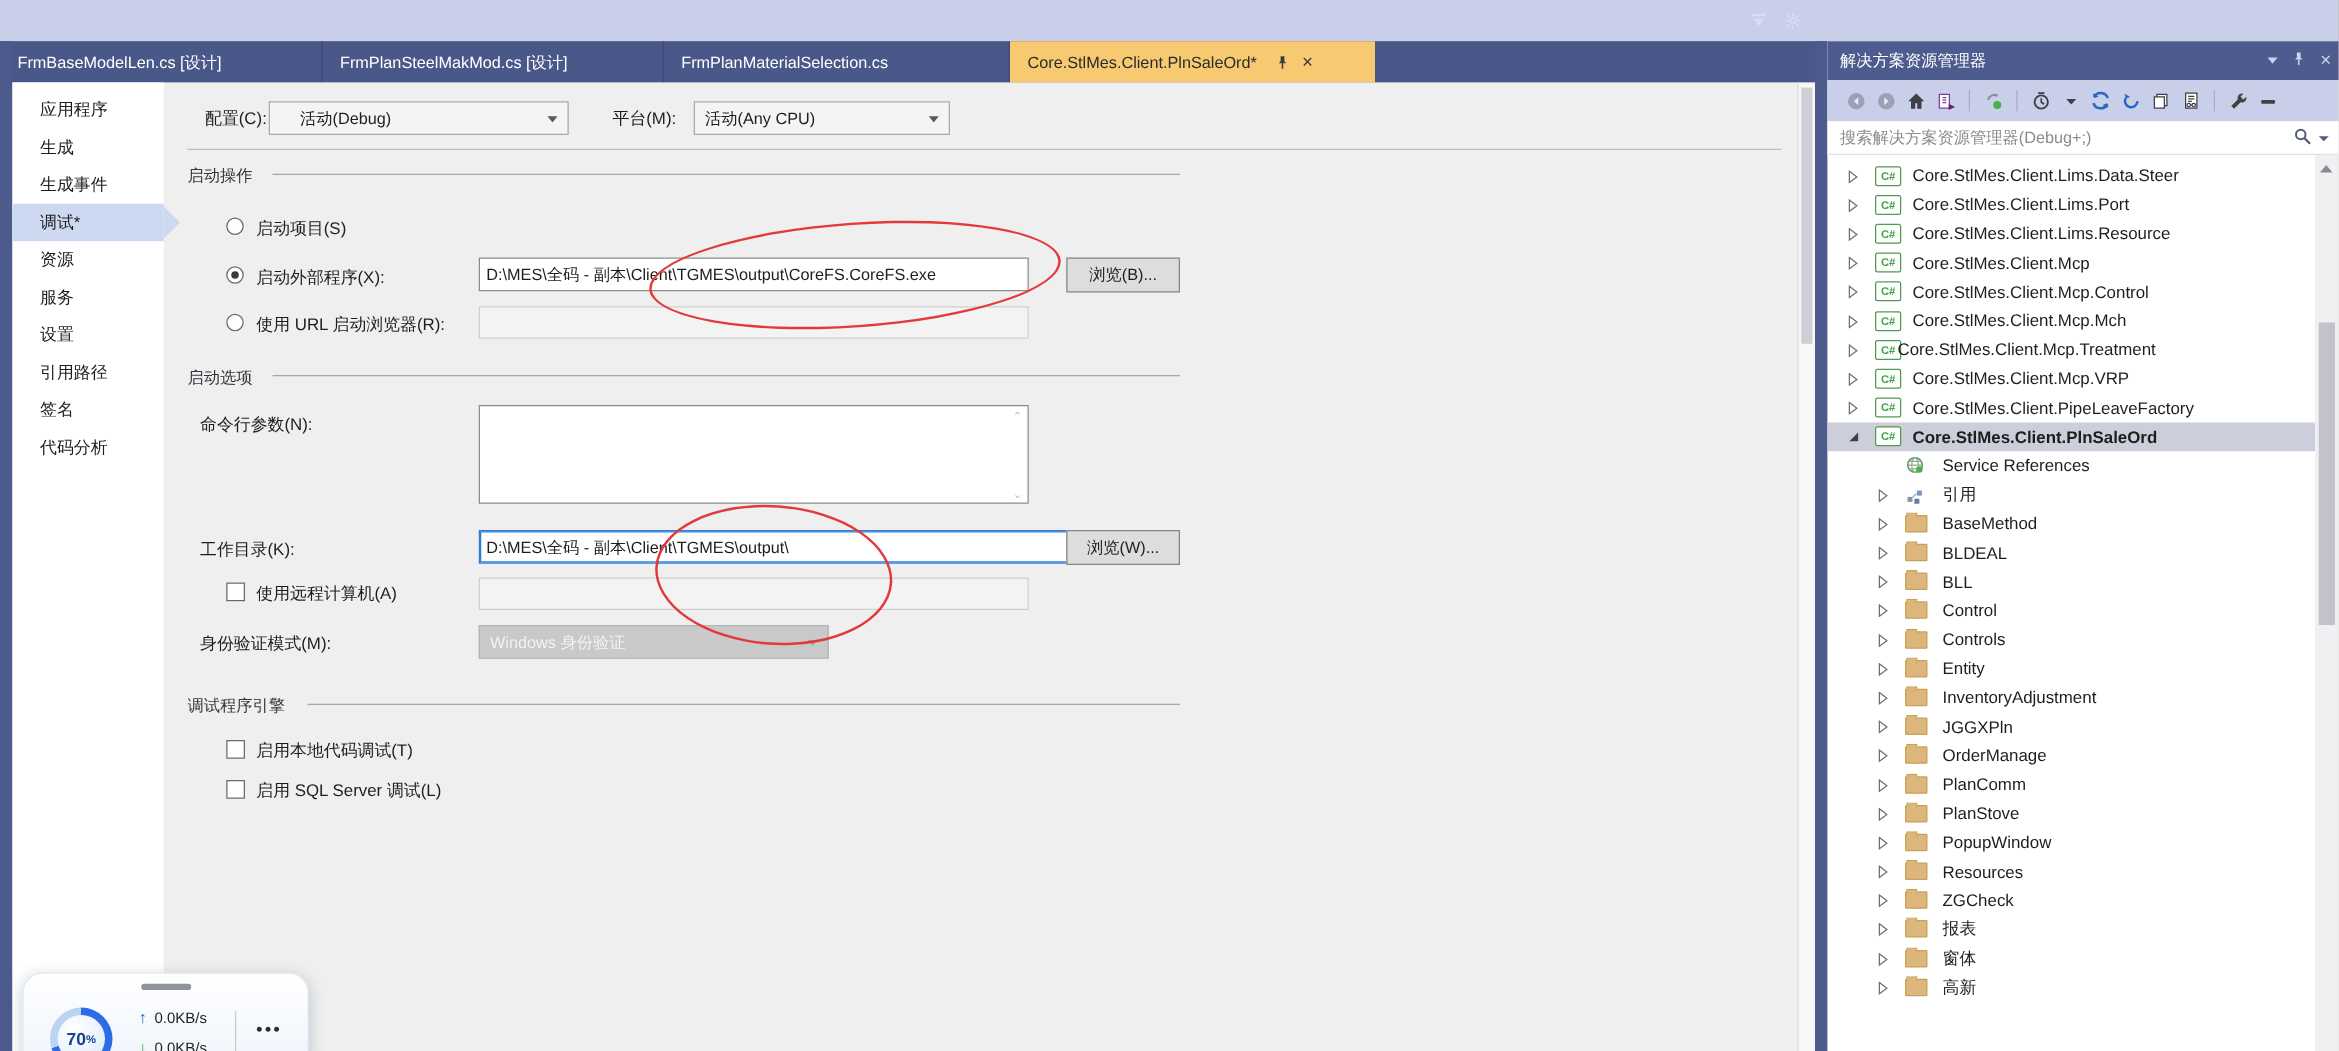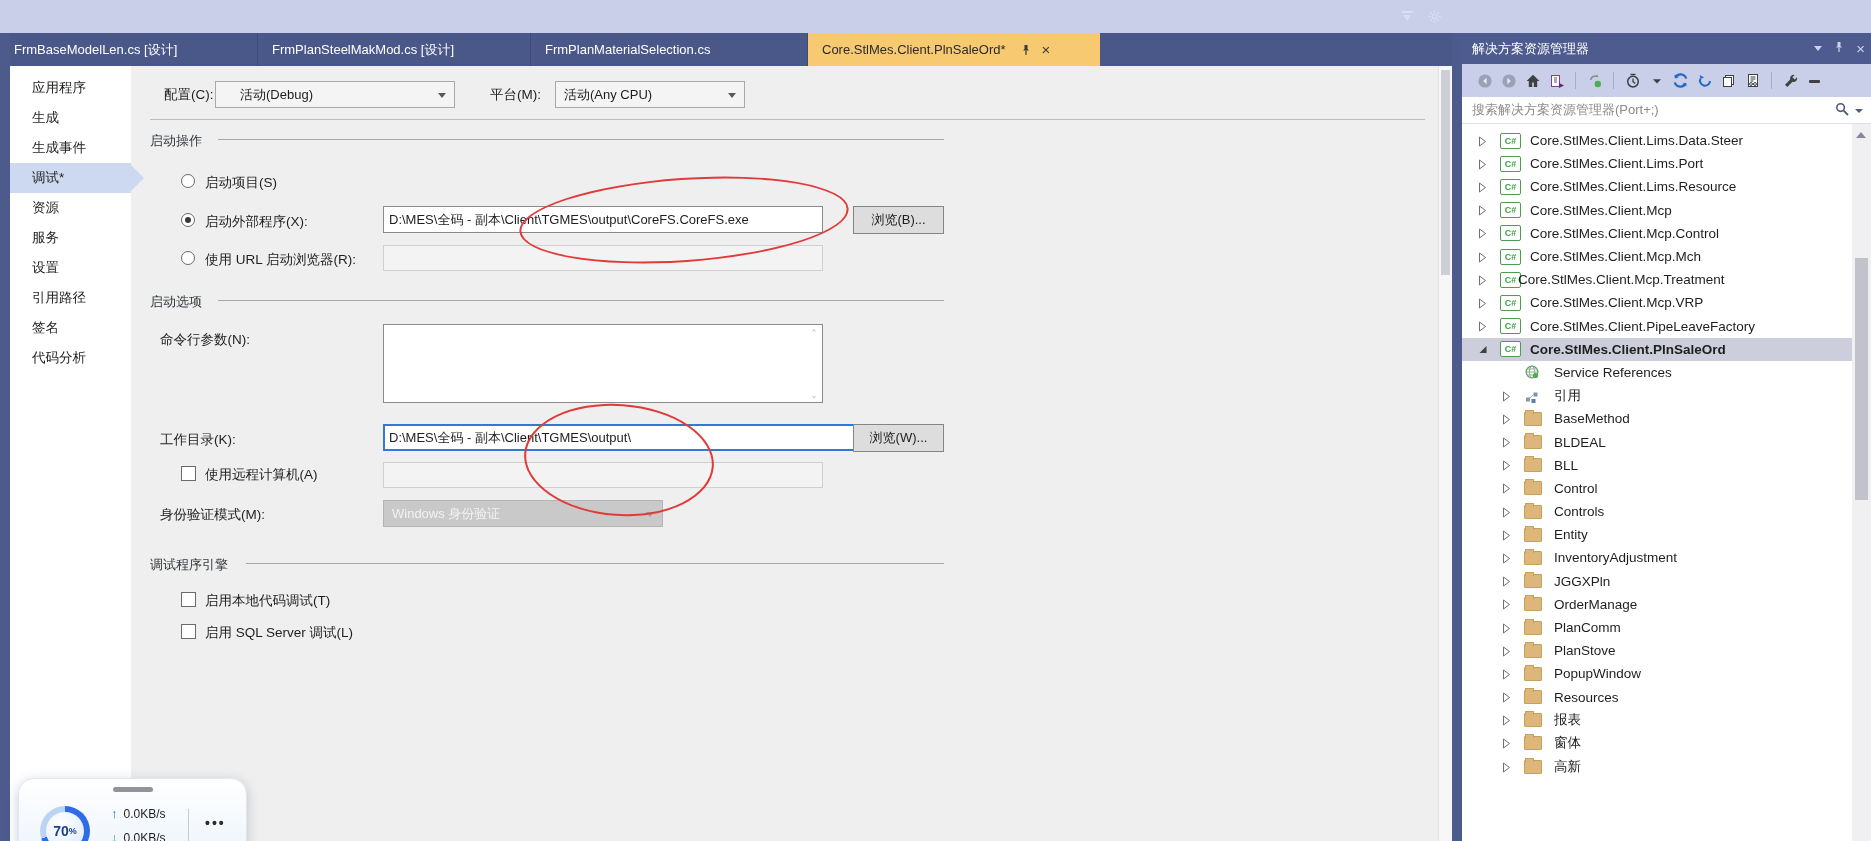--- a/index.html
+++ b/index.html
@@ -144,21 +144,21 @@
         <div class="nav-item">代码分析</div>
       </div>
   </div>
 
   <div class="fld-label" style="left:148px;top:86px;padding-left:16px;">配置(C):</div>
   <div class="combo" style="left:215px;top:81px;width:240px;height:27px;padding-left:24px;">
       <span>活动(Debug)</span>
       <span class="chev"></span>
     </div>
   <div class="fld-label" style="left:490px;top:86px;">平台(M):</div>
-  <div class="combo" style="left:555px;top:81px;width:190px;height:27px;">
+  <div class="combo" style="left:555px;top:81px;width:205px;height:27px;">
       <span>活动(Any CPU)</span>
       <span class="chev"></span>
     </div>
   <div class="sep-full" style="left:150px;top:119px;width:1275px;"></div>
 
   <div class="sec-title" style="left:150px;top:132px;">启动操作</div>
   <div class="sec-line" style="left:218px;top:139px;width:726px;"></div>
 
   <div class="radio" style="left:181px;top:174px;"></div>
   <div class="fld-label" style="left:205px;top:174px;">启动项目(S)</div>
@@ -301,21 +301,21 @@
             <path d="M10.6 1.8a3.6 3.6 0 00-3.4 4.7L2 11.7 4.3 14l5.2-5.2a3.6 3.6 0 004.5-4.5L11.7 6.6 9.4 4.3l2.3-2.3a3.6 3.6 0 00-1.1-.2z" fill="#424242"></path>
           </svg>
         </span>
         <span class="tbicon">
           <svg width="16" height="16" viewBox="0 0 16 16">
             <rect x="2" y="7" width="11" height="3" rx="1" fill="#424242"></rect>
           </svg>
         </span>
       </div>
     <div class="se-search">
-      <span>搜索解决方案资源管理器(Port+;)</span>
+      <span>搜索解决方案资源管理器(Debug+;)</span>
       <span class="mag" id="magIcon"><svg width="14" height="14" viewBox="0 0 14 14">
             <circle cx="5.6" cy="5.6" r="3.8" fill="none" stroke="#4f5a7d" stroke-width="1.6"></circle>
             <path d="M8.6 8.6L13 13" stroke="#4f5a7d" stroke-width="1.8"></path>
           </svg></span>
       <span class="mchev"></span>
     </div>
     <div class="se-tree" id="seTree" style="padding-top: 5px;">
         <div class="trow">
           <span class="texp" style="left: 16px;">
             <svg width="10" height="11" viewBox="0 0 10 11">
@@ -588,20 +588,31 @@
         <div class="trow">
           <span class="texp" style="left: 40px;">
             <svg width="10" height="11" viewBox="0 0 10 11">
               <path d="M1.5 1l6 4.5-6 4.5z" fill="#ffffff" stroke="#707070"></path>
             </svg>
           </span>
           <span class="tico" style="left: 62px;">
             <span class="folder"></span>
           </span>
           <span class="tlabel" style="left: 92px;">Resources</span>
+        </div>
+        <div class="trow">
+          <span class="texp" style="left: 40px;">
+            <svg width="10" height="11" viewBox="0 0 10 11">
+              <path d="M1.5 1l6 4.5-6 4.5z" fill="#ffffff" stroke="#707070"></path>
+            </svg>
+          </span>
+          <span class="tico" style="left: 62px;">
+            <span class="folder"></span>
+          </span>
+          <span class="tlabel" style="left: 92px;">ZGCheck</span>
         </div>
         <div class="trow">
           <span class="texp" style="left: 40px;">
             <svg width="10" height="11" viewBox="0 0 10 11">
               <path d="M1.5 1l6 4.5-6 4.5z" fill="#ffffff" stroke="#707070"></path>
             </svg>
           </span>
           <span class="tico" style="left: 62px;">
             <span class="folder"></span>
           </span>

